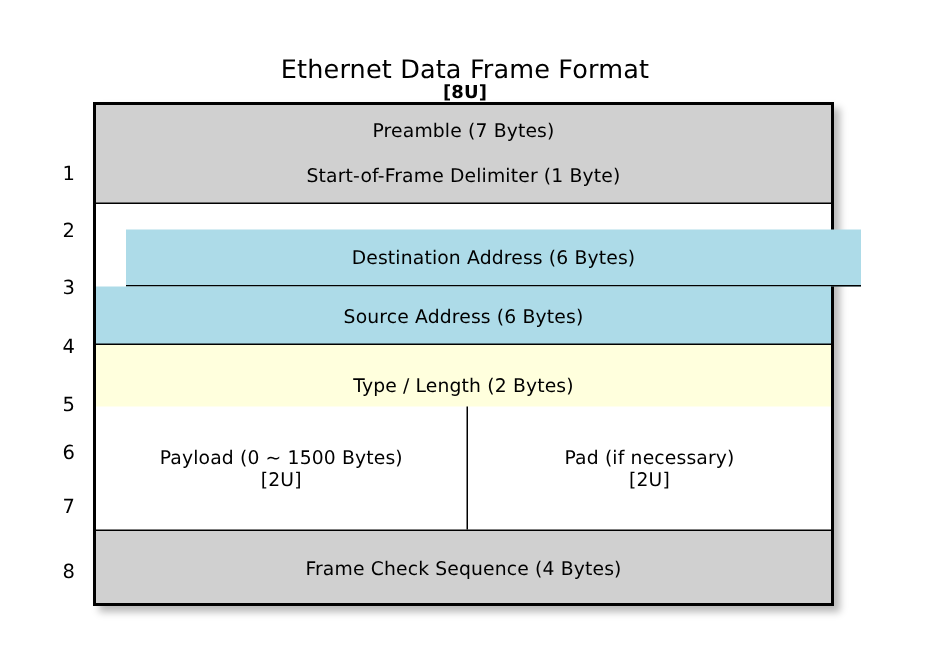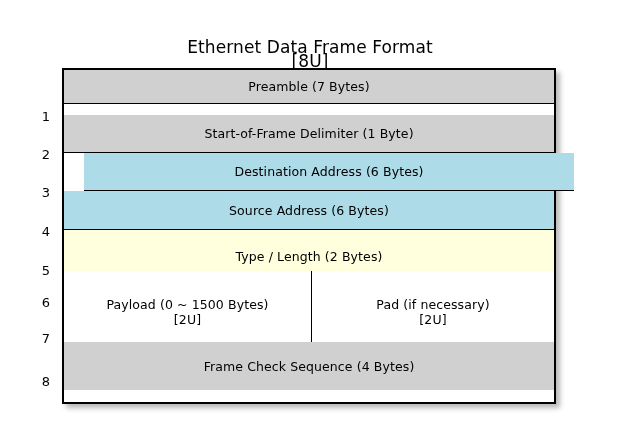--- a/index.html
+++ b/index.html
@@ -32,22 +32,23 @@
     width: 496px;
     text-align: center;
     line-height: 14px;
   }
   .title-main {
     font-size: 17px;
     letter-spacing: 0.1px;
     white-space: nowrap;
   }
   .title-sub {
-    font-size: 17px;
+    font-size: 12px;
     letter-spacing: 0.1px;
+    font-weight: bold;
   }
 
   
   .row-numbers {
     position: absolute;
     left: 0px;
     top: 68px;
     width: 50px;
   }
   .row-number {
@@ -136,21 +137,21 @@
     <div class="row-number" style="top:264px;">7</div>
     <div class="row-number" style="top:307px;">8</div>
   </div>
 
   <div class="frame-table">
 
     <div class="frame-row" style="top:0px;   height:34px; background:#d0d0d0;">
       <span class="cell-label">Preamble (7 Bytes)</span>
     </div>
 
-    <div class="frame-row" style="top:45px;  height:38px; background:#d0d0d0;">
+    <div class="frame-row" style="top:28px;  height:38px; background:#d0d0d0;">
       <span class="cell-label">Start-of-Frame Delimiter (1 Byte)</span>
     </div>
 
     <div class="frame-row" style="top:83px;  height:38px; background:#addbe8;margin-left:20px;">
       <span class="cell-label">Destination Address (6 Bytes)</span>
     </div>
 
     <div class="frame-row" style="top:121px; height:39px; background:#addbe8;align-items:center;">
       <span class="cell-label">Source Address (6 Bytes)</span>
     </div>
@@ -167,18 +168,18 @@
         </span>
       </div>
       <div class="split-cell right">
         <span class="cell-label">
           <span class="sub-line">Pad (if necessary)</span>
           <span class="sub-line">[2U]</span>
         </span>
       </div>
     </div>
 
-    <div class="frame-row last" style="top:272px; height:48px; background:#d0d0d0;">
+    <div class="frame-row last" style="top:284px; height:48px; background:#d0d0d0;">
       <span class="cell-label">Frame Check Sequence (4 Bytes)</span>
     </div>
 
   </div>
 </div>
 
 </body></html>

